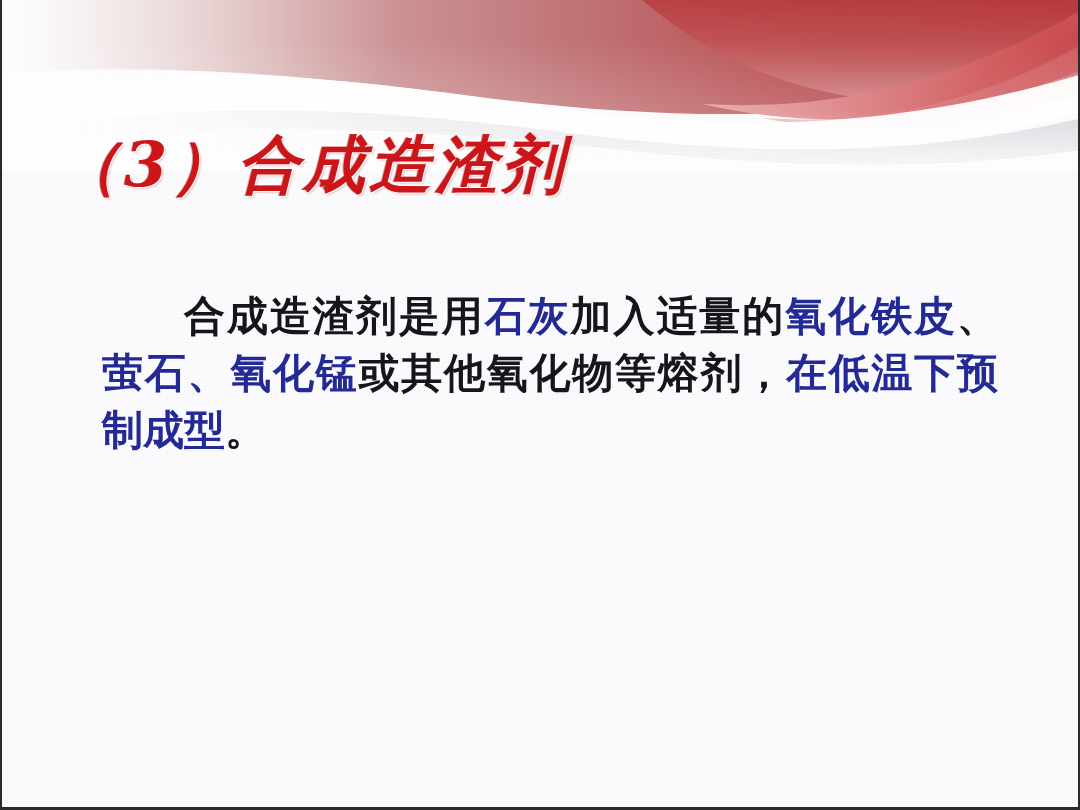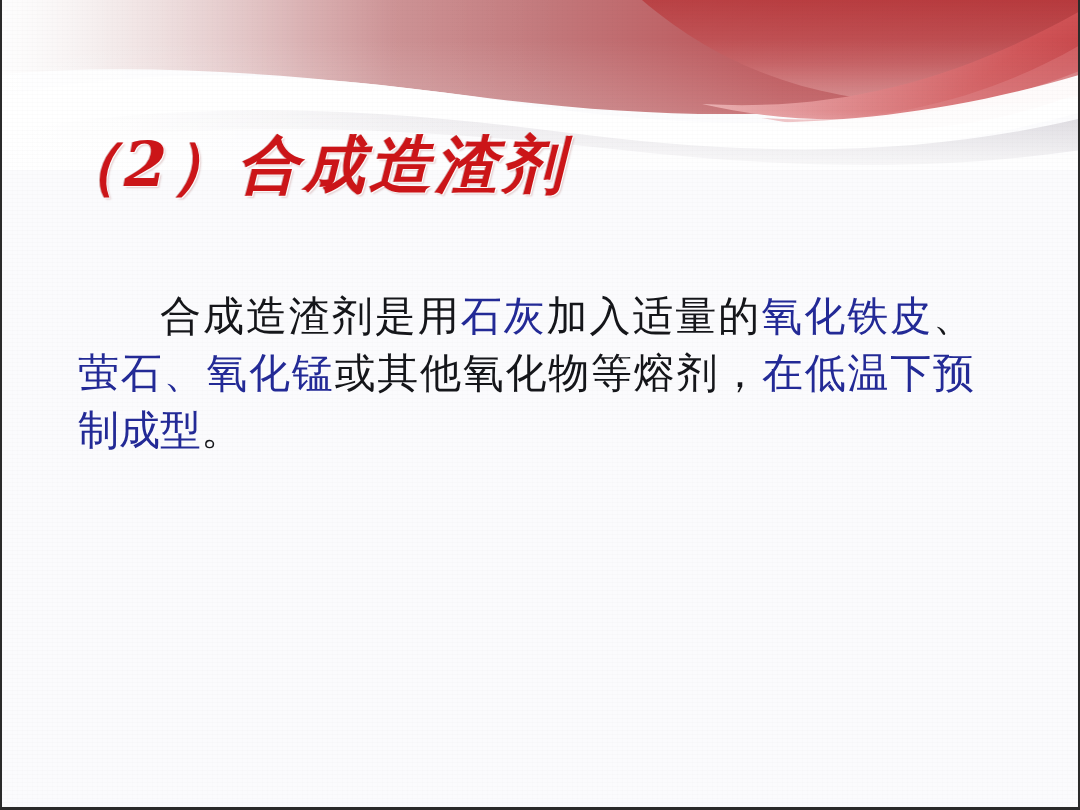--- a/index.html
+++ b/index.html
@@ -77,24 +77,25 @@
     white-space: nowrap;
     text-shadow:
        1px 1px 0 rgba(255,255,255,0.85),
       -1px 0px 0 rgba(150,10,10,0.35),
        2px 2px 2px rgba(120,0,0,0.18);
   }
 
   
   .body-block {
     position: absolute;
-    left: 76px;
+    left: 100px;
     top: 288px;
     width: 896px;
     z-index: 6;
+    font-weight: bold;
   }
   .para {
     margin: 0 0 6px 0;
     font-family: "DejaVu Serif", "Liberation Serif", serif;
     font-size: 41px;
     line-height: 57px;
     color: #15161a;
     text-align: justify;
     text-justify: inter-character;
     text-indent: 82px;
@@ -169,21 +170,21 @@
       <path d="M0,170 V132 C180,100 360,106 560,132 C760,158 920,156 1080,118 V170 Z" fill="url(#gGrey)"></path>
 
       <path d="M0,170 V150 C200,118 400,126 620,150 C800,170 940,170 1080,150 V170 Z" fill="#fbfbfd"></path>
 
       <rect x="0" y="0" width="560" height="170" fill="url(#gFadeLeft)"></rect>
       <rect x="0" y="40" width="1080" height="130" fill="url(#gVertFade)"></rect>
     </svg>
   </div>
 
   <div class="title-block">
-    <h1 class="slide-title">（2）合成造渣剂</h1>
+    <h1 class="slide-title">（3）合成造渣剂</h1>
   </div>
 
   <div class="body-block">
 
     <p class="para first"><span class="seg">合成造渣剂是用</span><span class="seg hl">石灰</span><span class="seg">加入适量的</span><span class="seg hl">氧化铁皮</span><span class="seg">、</span><span class="seg hl">萤石、氧化锰</span><span class="seg">或其他氧化物等熔剂，</span><span class="seg hl">在低温下预制成型</span><span class="seg">。</span></p>
 
 
   </div>
 
   <div class="paper-texture"></div>

